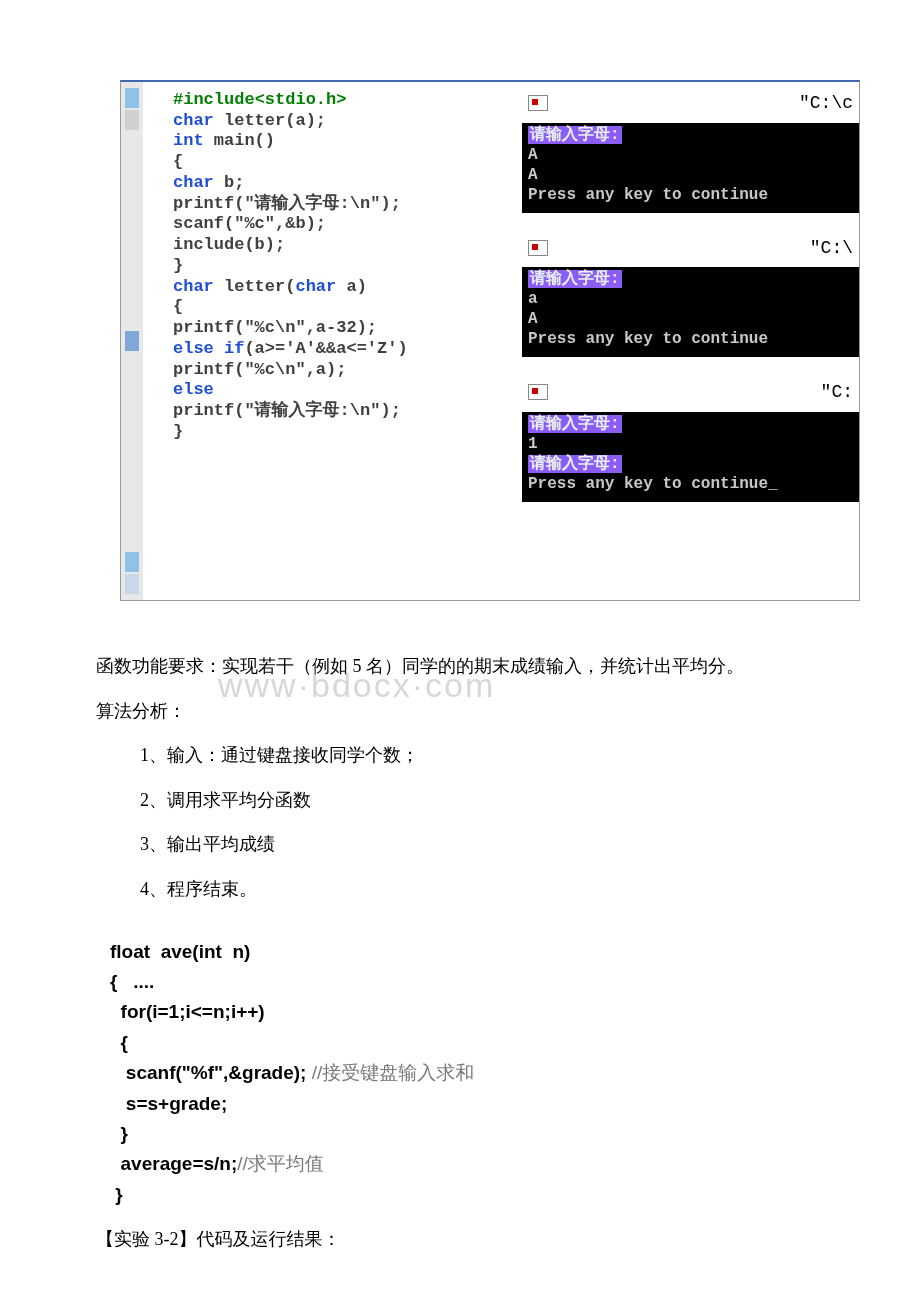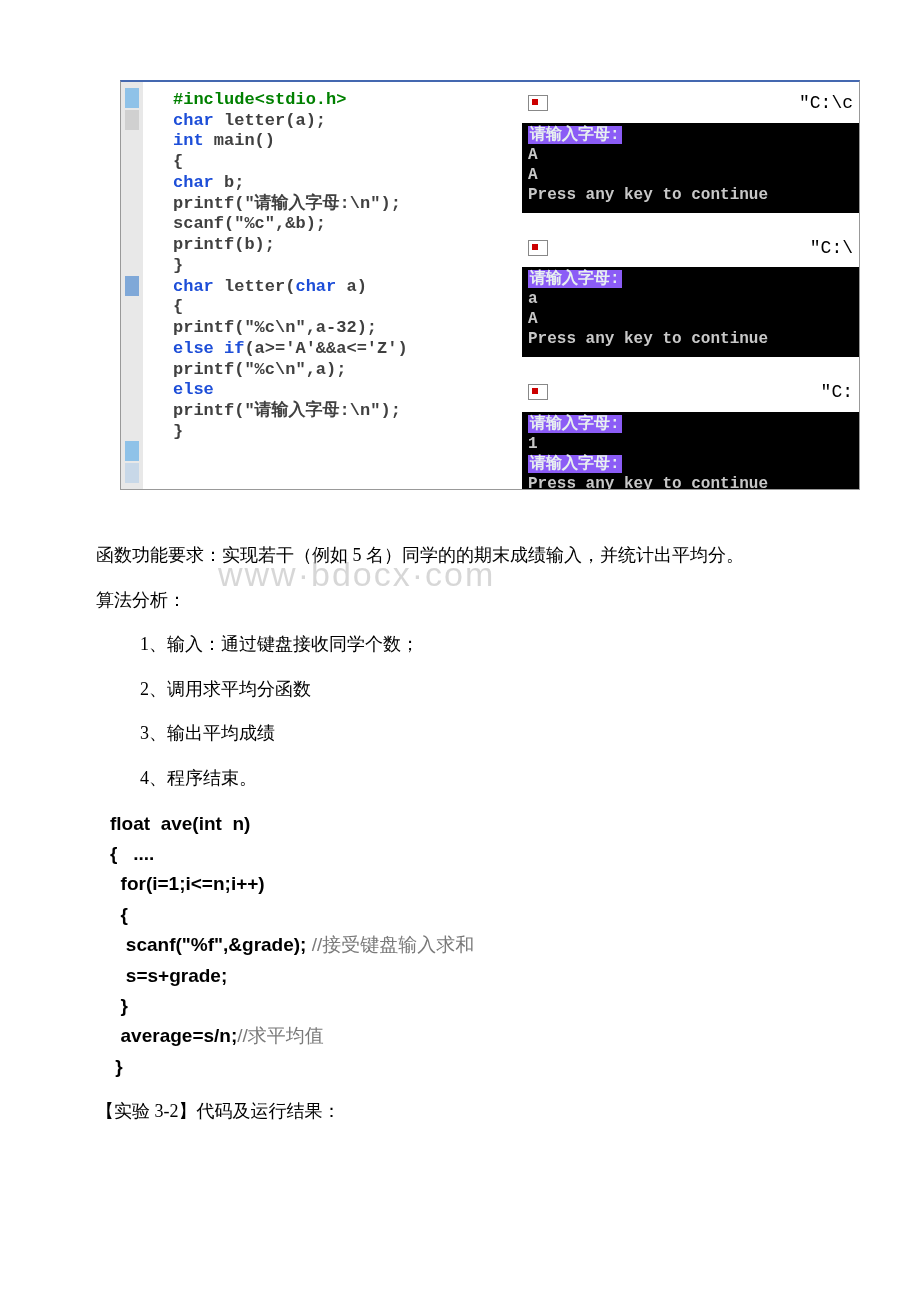--- a/index.html
+++ b/index.html
@@ -16,21 +16,21 @@
   }
   .ide-block {
     margin-left: 60px;
     margin-bottom: 50px;
   }
   .ide-inner {
     display: flex;
     border: 1px solid #999;
     border-top: 2px solid #4468b0;
     background: #fff;
-    height: 410px;
+    height: 521px;
     overflow: hidden;
   }
   .ide-gutter {
     width: 22px;
     background: #e8e8e8;
     display: flex;
     flex-direction: column;
     justify-content: space-between;
     padding: 4px 0;
   }
@@ -125,21 +125,21 @@
     left: 158px;
     top: 6px;
     color: rgba(140,140,140,0.35);
     font-size: 34px;
     font-family: Arial, sans-serif;
     letter-spacing: 2px;
     pointer-events: none;
   }
 
   .snippet2 {
-    margin: 15px 0 4px 50px;
+    margin: 32px 0 4px 50px;
     font-family: Arial, "Microsoft YaHei", sans-serif;
     font-weight: bold;
     font-size: 19px;
     line-height: 1.6;
   }
   .snippet2 .cmt { color: #7a7a7a; font-weight: normal; }
   .snippet2 div { white-space: pre; }
 </style>
 </head>
 <body>
@@ -162,21 +162,21 @@
           </div>
       </div>
       <div class="code-pane" id="code-pane">
           <div class="code-line" style="padding-left: 18px;"><span class="c-pre">#include</span><span class="c-pre">&lt;stdio.h&gt;</span></div>
           <div class="code-line" style="padding-left: 18px;"><span class="c-kw">char</span><span class="c-txt"> letter(a);</span></div>
           <div class="code-line" style="padding-left: 18px;"><span class="c-kw">int</span><span class="c-txt"> main()</span></div>
           <div class="code-line" style="padding-left: 18px;"><span class="c-txt">{</span></div>
           <div class="code-line" style="padding-left: 18px;"><span class="c-kw">char</span><span class="c-txt"> b;</span></div>
           <div class="code-line" style="padding-left: 18px;"><span class="c-txt">printf(</span><span class="c-txt">"请输入字母:\n"</span><span class="c-txt">);</span></div>
           <div class="code-line" style="padding-left: 18px;"><span class="c-txt">scanf(</span><span class="c-txt">"%c"</span><span class="c-txt">,&amp;b);</span></div>
-          <div class="code-line" style="padding-left: 18px;"><span class="c-txt">printf(b);</span></div>
+          <div class="code-line" style="padding-left: 18px;"><span class="c-txt">include(b);</span></div>
           <div class="code-line" style="padding-left: 18px;"><span class="c-txt">}</span></div>
           <div class="code-line" style="padding-left: 18px;"><span class="c-kw">char</span><span class="c-txt"> letter(</span><span class="c-kw">char</span><span class="c-txt"> a)</span></div>
           <div class="code-line" style="padding-left: 18px;"><span class="c-txt">{</span></div>
           <div class="code-line" style="padding-left: 18px;"><span class="c-txt">printf(</span><span class="c-txt">"%c\n"</span><span class="c-txt">,a-32);</span></div>
           <div class="code-line" style="padding-left: 18px;"><span class="c-kw">else</span><span class="c-txt"> </span><span class="c-kw">if</span><span class="c-txt">(a&gt;=</span><span class="c-txt">'A'</span><span class="c-txt">&amp;&amp;a&lt;=</span><span class="c-txt">'Z'</span><span class="c-txt">)</span></div>
           <div class="code-line" style="padding-left: 18px;"><span class="c-txt">printf(</span><span class="c-txt">"%c\n"</span><span class="c-txt">,a);</span></div>
           <div class="code-line" style="padding-left: 18px;"><span class="c-kw">else</span></div>
           <div class="code-line" style="padding-left: 18px;"><span class="c-txt">printf(</span><span class="c-txt">"请输入字母:\n"</span><span class="c-txt">);</span></div>
           <div class="code-line" style="padding-left: 18px;"><span class="c-txt">}</span></div>
         </div>

